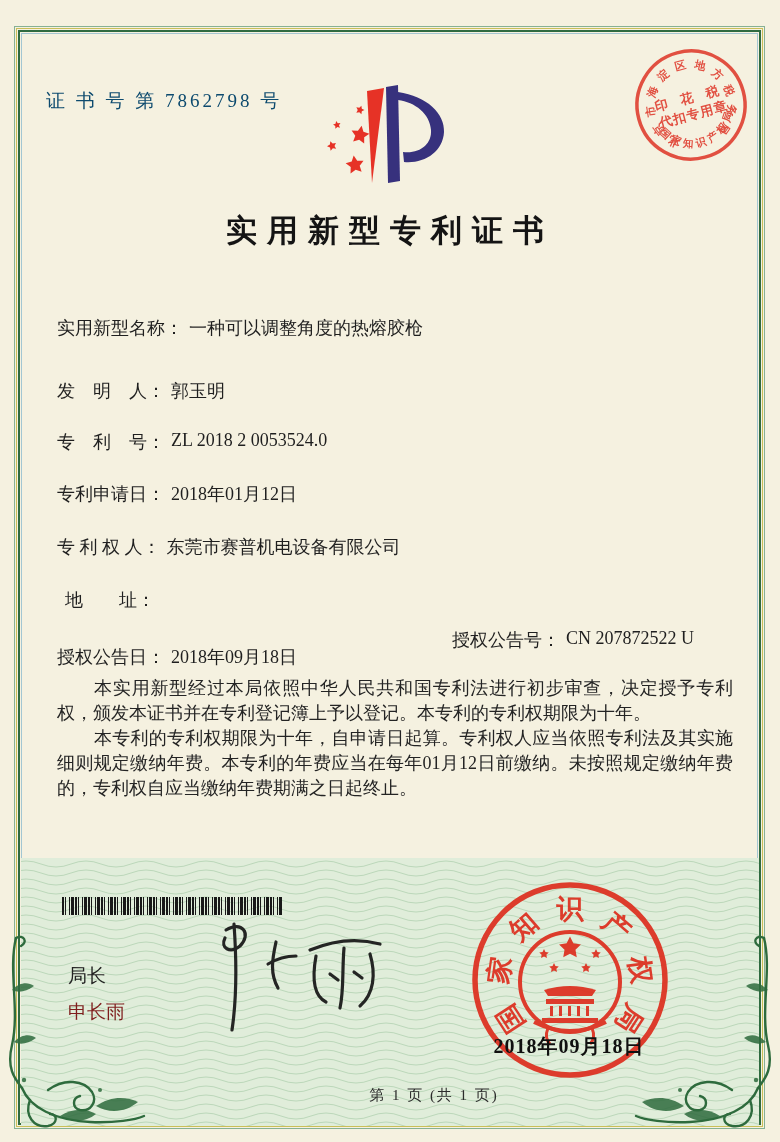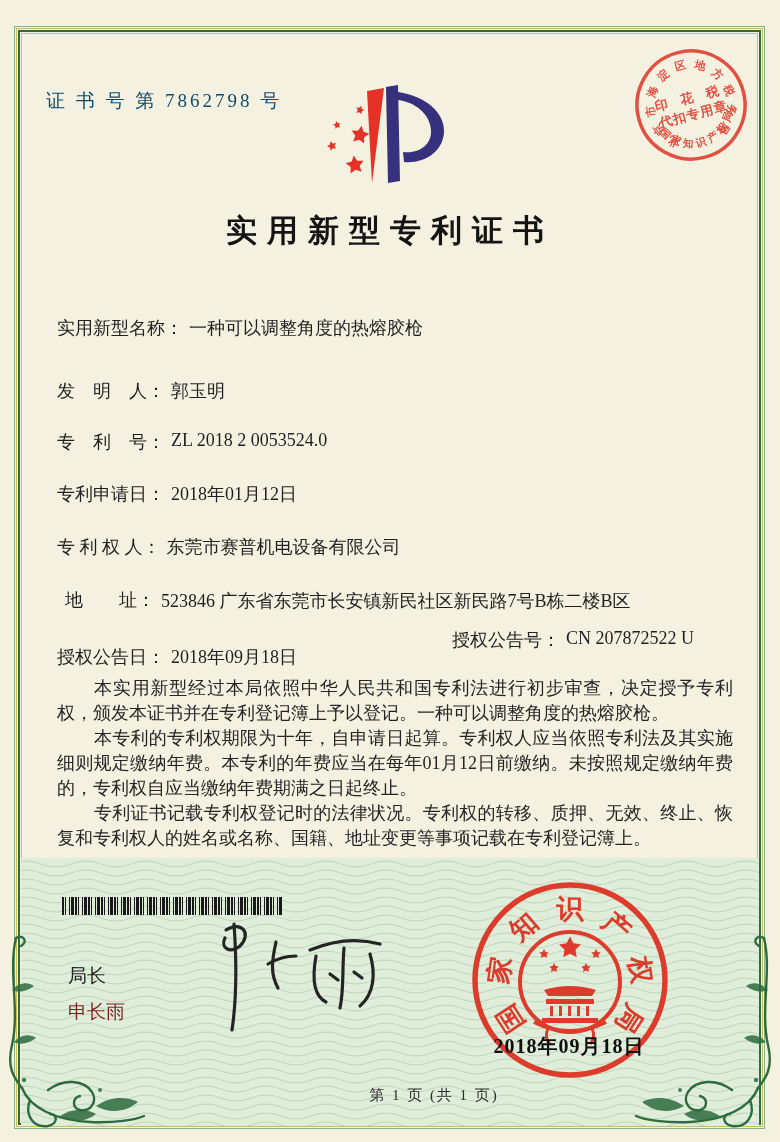--- a/index.html
+++ b/index.html
@@ -157,35 +157,33 @@
 <div class="abs frow" style="top:482px">
   <span class="flabel">专利申请日：</span>
   <span class="fvalue">2018年01月12日</span>
 </div>
 <div class="abs frow" style="top:535px">
   <span class="flabel">专 利 权 人：</span>
   <span class="fvalue">东莞市赛普机电设备有限公司</span>
 </div>
 <div class="abs frow wrap" style="top:588px">
   <span class="flabel">地　　址：</span>
-  <span class="fvalue">523846 广东省东莞市长安镇新民社区新民路7号B栋二楼B区</span>
 </div>
 <div class="abs frow" style="top:645px">
   <span class="flabel">授权公告日：</span>
   <span class="fvalue">2018年09月18日</span>
 </div>
 <div class="abs frow" style="top:628px;left:452px">
   <span class="flabel">授权公告号：</span>
   <span class="fvalue">CN 207872522 U</span>
 </div>
 
 <div class="abs paras">
-  <p>本实用新型经过本局依照中华人民共和国专利法进行初步审查，决定授予专利权，颁发本证书并在专利登记簿上予以登记。一种可以调整角度的热熔胶枪。</p>
+  <p>本实用新型经过本局依照中华人民共和国专利法进行初步审查，决定授予专利权，颁发本证书并在专利登记簿上予以登记。本专利的专利权期限为十年。</p>
   <p>本专利的专利权期限为十年，自申请日起算。专利权人应当依照专利法及其实施细则规定缴纳年费。本专利的年费应当在每年01月12日前缴纳。未按照规定缴纳年费的，专利权自应当缴纳年费期满之日起终止。</p>
-  <p>专利证书记载专利权登记时的法律状况。专利权的转移、质押、无效、终止、恢复和专利权人的姓名或名称、国籍、地址变更等事项记载在专利登记簿上。</p>
 </div>
 
 <div class="abs greensection">
   <svg width="738" height="268" viewBox="0 0 738 268">
     <defs>
       <path id="wv" d="M-10 6 q15 -6 30 0 t30 0 t30 0 t30 0 t30 0 t30 0 t30 0 t30 0 t30 0 t30 0 t30 0 t30 0 t30 0 t30 0 t30 0 t30 0 t30 0 t30 0 t30 0 t30 0 t30 0 t30 0 t30 0 t30 0 t30 0 t30 0" fill="none" stroke="#9cc49e" stroke-width="1" opacity="0.55"></path>
     </defs>
     <use href="#wv" y="0"></use>
       <use href="#wv" y="9"></use>
       <use href="#wv" y="18"></use>

